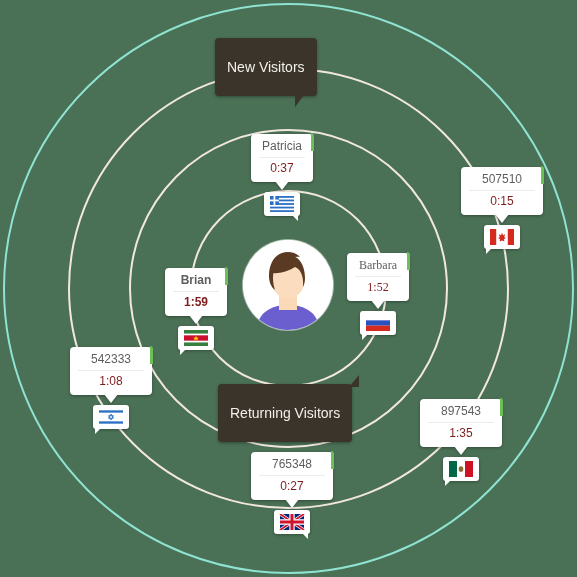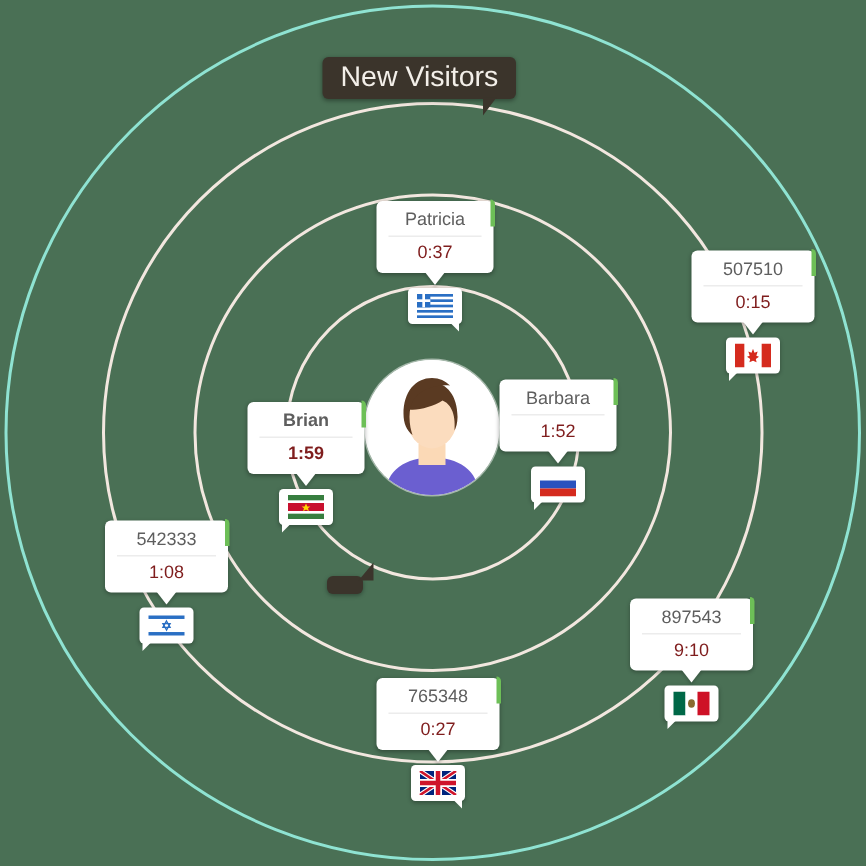--- a/index.html
+++ b/index.html
@@ -28,21 +28,21 @@
     box-shadow:0 0 0 1px rgba(255,255,255,.5);
   }
   #avatar svg{display:block;width:90px;height:90px;}
   
   .node{position:absolute;}
   .card{
     position:relative;
     background:#ffffff;
     border-radius:4px;
     box-shadow:0 1px 3px rgba(0,0,0,.32);
-    width:78px;
+    width:62px;
     padding:5px 6px 6px 6px;
     box-sizing:border-box;
     text-align:center;
   }
   .card.wide{width:82px;}
   .card::after{ 
     content:"";
     position:absolute;right:-1px;top:-1px;
     width:3px;height:18px;
     background:#6dbf57;
@@ -80,23 +80,23 @@
   .flagwrap.right::before{
     left:auto;right:2px;
     border-left:none;border-right:6px solid #ffffff;
   }
   .flagwrap svg{position:absolute;left:5px;top:4px;width:26px;height:16px;display:block;}
   
   .tip{
     position:absolute;
     background:#3b342b;
     color:#f3efe9;
-    font-size:19px;
+    font-size:14px;
     line-height:16px;
-    padding:6px 12px;
+    padding:21px 12px;
     border-radius:4px;
     white-space:nowrap;
     box-shadow:0 1px 3px rgba(0,0,0,.35);
   }
   .tip .ptr{
     position:absolute;width:0;height:0;
   }
   #tip-new .ptr{
     right:13px;bottom:-11px;
     border-left:9px solid #3b342b;
@@ -128,20 +128,21 @@
       <path d="M26 36c0-15 8-24 19-24 5 0 9 2 12 5-9-1-20 3-24 9-2 3-3 7-3 12 0 5 1 9 2 12-4-3-6-8-6-14z" fill="#5a3a22"></path>
     </svg>
   </div>
 
   <div id="tip-new" class="tip" style="left:215px;top:38px;">
     <span>New Visitors</span>
     <span class="ptr"></span>
   </div>
 
   <div id="tip-ret" class="tip" style="left:218px;top:384px;">
+    <span>Returning Visitors</span>
     <span class="ptr"></span>
   </div>
 
   <div class="node" style="left:251px;top:134px;">
     <div class="card">
       <div class="name">Patricia</div>
       <div class="sep"></div>
       <div class="time">0:37</div>
       <div class="tail"></div>
     </div>
@@ -172,21 +173,21 @@
     <div class="flagwrap">
       <svg viewBox="0 0 27 18" xmlns="http://www.w3.org/2000/svg">
         <rect width="27" height="18" fill="#377e3f"></rect>
         <rect y="4" width="27" height="10" fill="#ffffff"></rect>
         <rect y="6" width="27" height="6" fill="#c8102e"></rect>
         <polygon points="13.5,6.4 14.5,8.6 16.8,8.6 15,10 15.7,12.2 13.5,10.8 11.3,12.2 12,10 10.2,8.6 12.5,8.6" fill="#ffd600"></polygon>
       </svg>
     </div>
   </div>
 
-  <div class="node" style="left:333px;top:253px;">
+  <div class="node" style="left:347px;top:253px;font-family:Liberation Serif, serif;">
     <div class="card">
       <div class="name">Barbara</div>
       <div class="sep"></div>
       <div class="time">1:52</div>
       <div class="tail"></div>
     </div>
     <div class="flagwrap">
       <svg viewBox="0 0 27 18" xmlns="http://www.w3.org/2000/svg">
         <rect width="27" height="6" fill="#ffffff"></rect>
         <rect y="6" width="27" height="6" fill="#2a52be"></rect>
@@ -228,21 +229,21 @@
         <polygon points="13.5,5.6 16.2,10.4 10.8,10.4" fill="none" stroke="#2a6fc4" stroke-width="1"></polygon>
         <polygon points="13.5,12.4 10.8,7.6 16.2,7.6" fill="none" stroke="#2a6fc4" stroke-width="1"></polygon>
       </svg>
     </div>
   </div>
 
   <div class="node" style="left:420px;top:357px;margin-top:42px;">
     <div class="card wide">
       <div class="name">897543</div>
       <div class="sep"></div>
-      <div class="time">9:10</div>
+      <div class="time">1:35</div>
       <div class="tail"></div>
     </div>
     <div class="flagwrap">
       <svg viewBox="0 0 27 18" xmlns="http://www.w3.org/2000/svg">
         <rect width="9" height="18" fill="#006847"></rect>
         <rect x="9" width="9" height="18" fill="#ffffff"></rect>
         <rect x="18" width="9" height="18" fill="#ce1126"></rect>
         <ellipse cx="13.5" cy="9" rx="2.6" ry="3.2" fill="#8a6a2f"></ellipse>
       </svg>
     </div>

